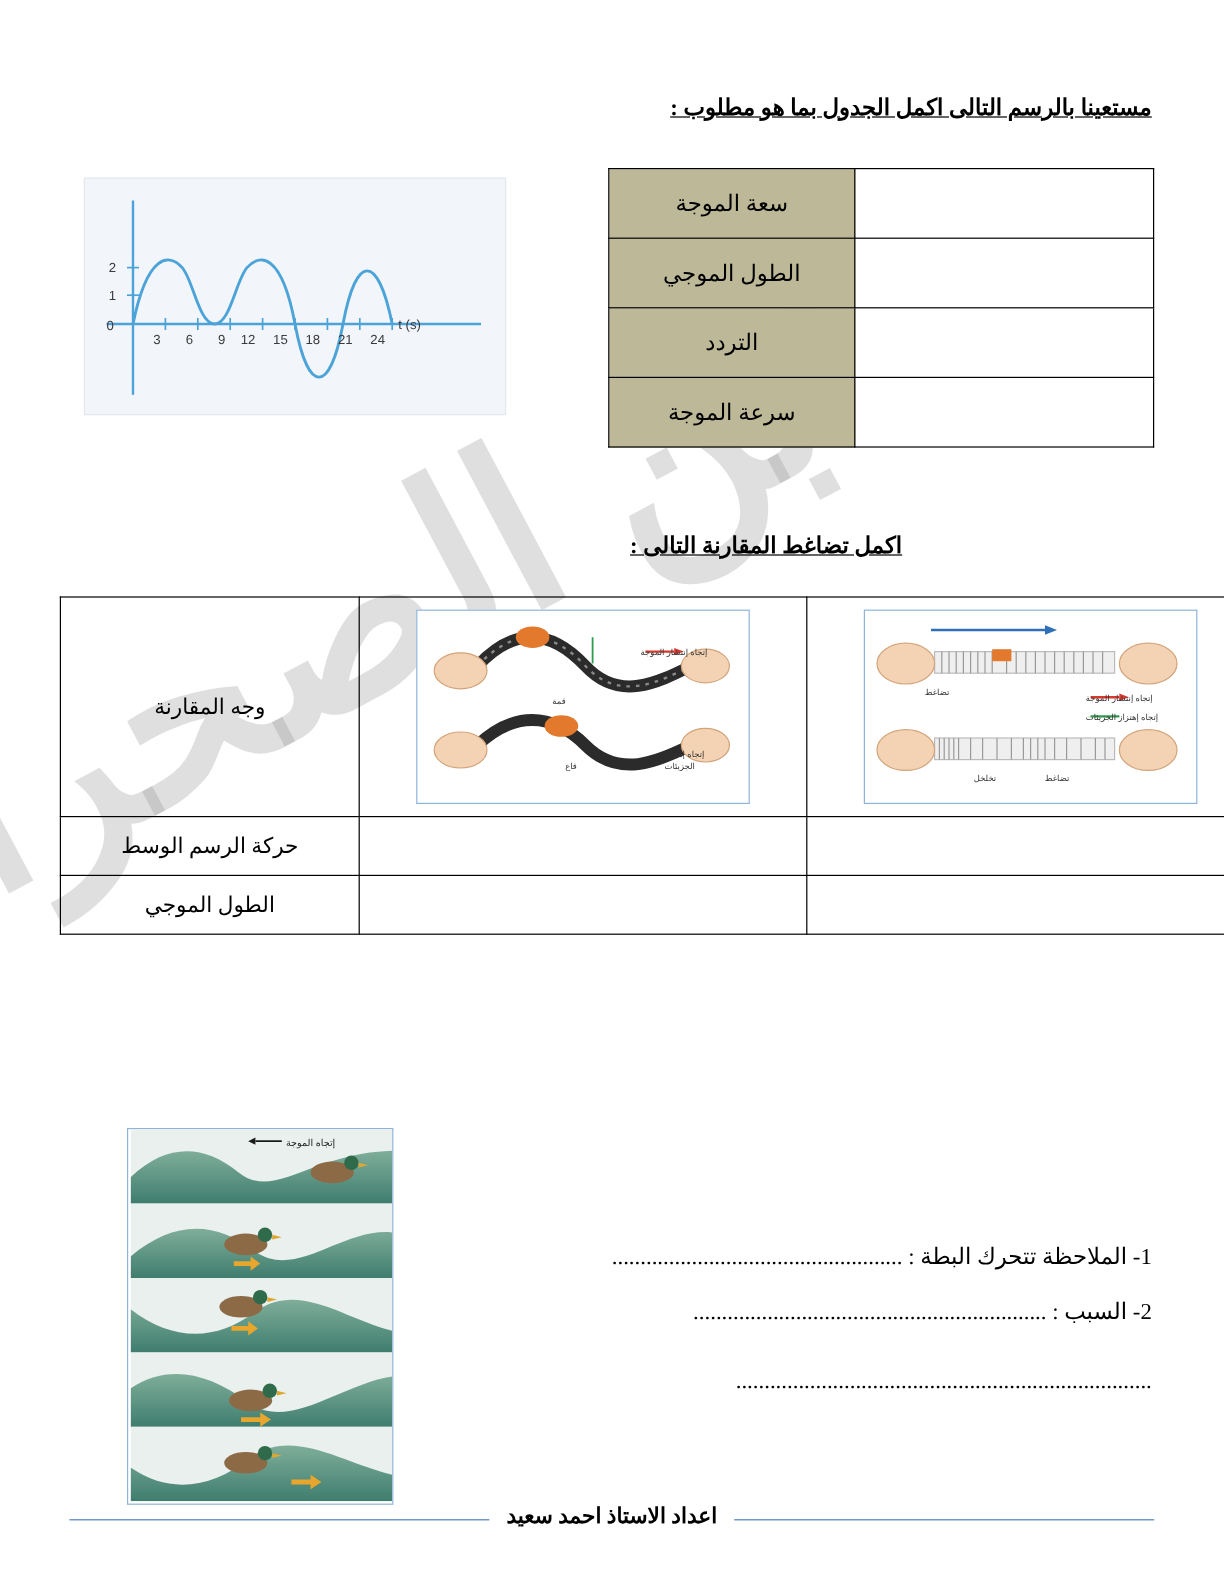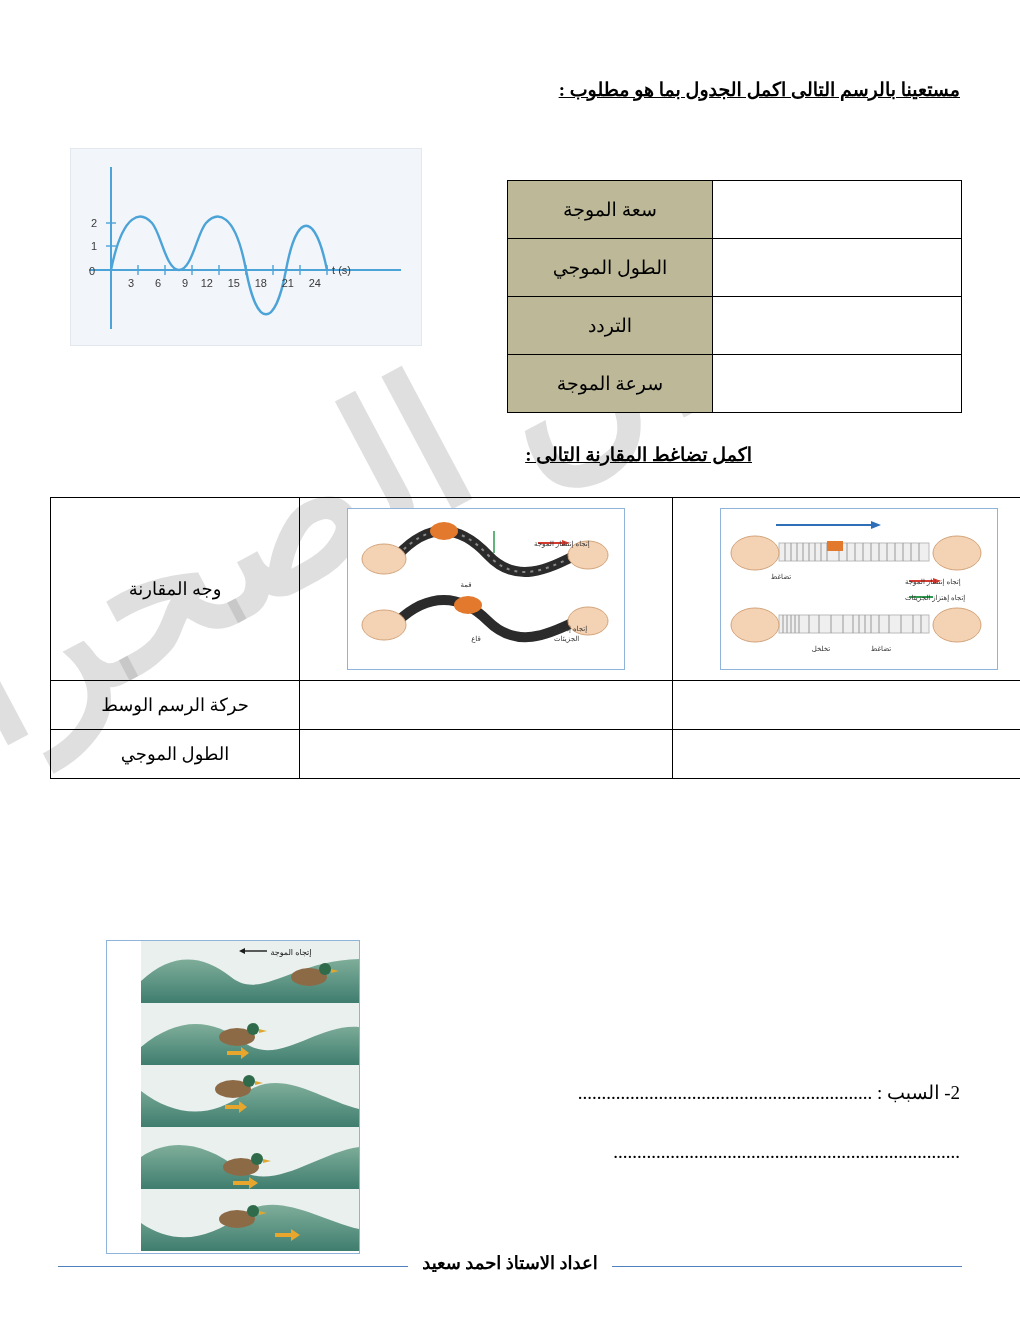--- a/index.html
+++ b/index.html
@@ -66,21 +66,20 @@
   .graph-box svg { display: block; }
 
   
   .tbl1 {
     position: absolute;
     right: 58px;
     top: 140px;
     width: 455px;
     border-collapse: collapse;
     direction: rtl;
-    margin-top: 40px;
   }
   .tbl1 td {
     border: 1px solid #000;
     height: 57px;
     font-size: 19px;
     font-family: "Liberation Serif", serif;
     padding: 0 12px;
     vertical-align: middle;
   }
   .tbl1 td.label {
@@ -130,21 +129,20 @@
   
   .duck-figure {
     position: absolute;
     left: 106px;
     top: 940px;
     width: 220px;
     height: 312px;
     border: 1px solid #8fb3d9;
     background: #fff;
     overflow: hidden;
-    padding-left: 32px;
   }
 
   
   .qline {
     position: absolute;
     direction: rtl;
     text-align: right;
     font-size: 19px;
     font-family: "Liberation Serif", serif;
     white-space: nowrap;
@@ -362,20 +360,21 @@
     </tr>
     <tr class="datarow">
       <td></td>
       <td></td>
       <td class="aspect">الطول الموجي</td>
     </tr>
   </tbody>
     </table>
 
 
+  <div class="qline" id="q3l1">1- الملاحظة تتحرك البطة : ...................................................</div>
   <div class="qline" id="q3l2">2- السبب  :  ..............................................................</div>
   <div class="qline" id="q3l3">.........................................................................</div>
 
   <div class="duck-figure">
     <svg width="218" height="310" viewBox="0 0 218 310">
       <defs>
         <linearGradient id="seag" x1="0" y1="0" x2="0" y2="1">
           <stop offset="0%" stop-color="#7fae9a"></stop>
           <stop offset="100%" stop-color="#3f7d6e"></stop>
         </linearGradient>

